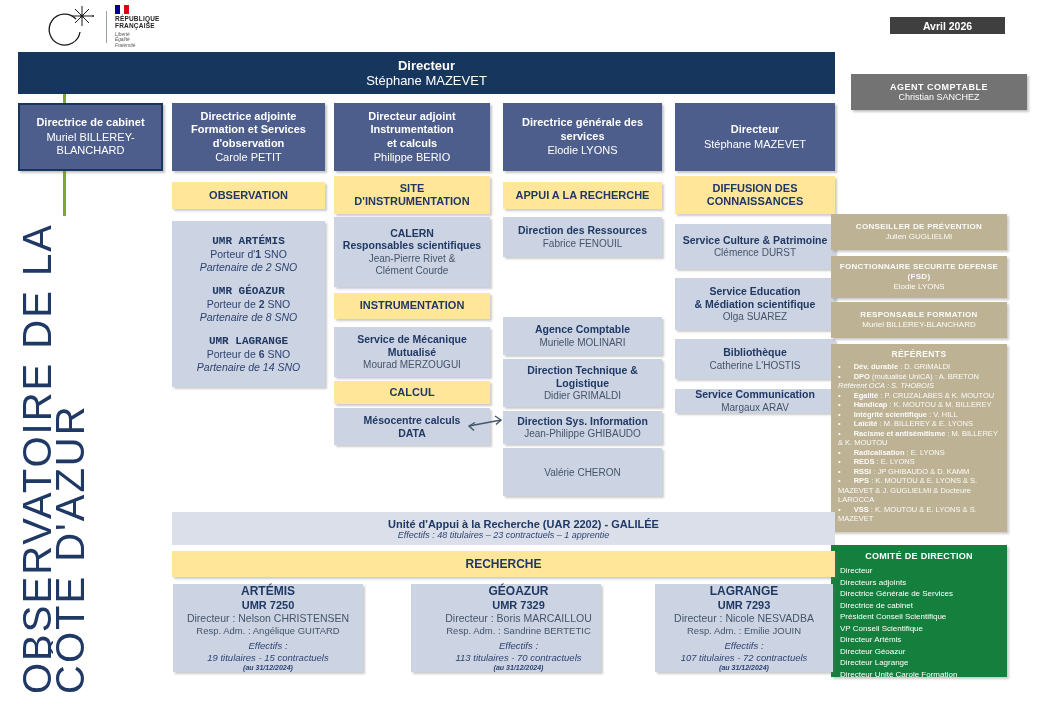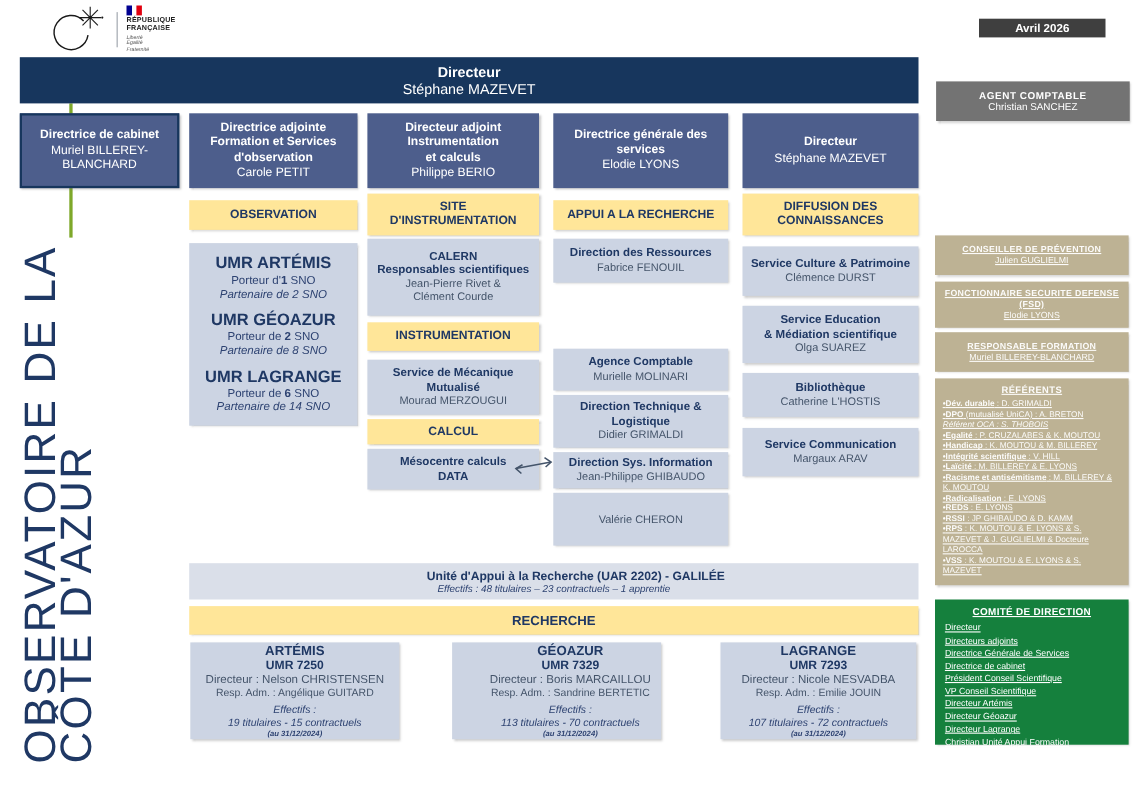--- a/index.html
+++ b/index.html
@@ -7,21 +7,21 @@
   #page { position:relative; width:1040px; height:720px; background:#fff; }
 
   .abs { position:absolute; }
   .pre { white-space:pre-line; }
 
   
   .c1 { left:172px; width:153px; }
   .c2 { left:334px; width:156px; }
   .c3 { left:503px; width:159px; }
   .c4 { left:675px; width:160px; }
-  .cr { left:850px; width:176px;text-decoration:underline; }
+  .cr { left:831px; width:176px; }
 
   
   .slate { background:#4D5E8C; color:#fff; display:flex; flex-direction:column; justify-content:center; text-align:center; padding:3px 4px; box-shadow:1.5px 1.5px 2px rgba(110,110,110,.4); }
   .slate .role { font-weight:bold; font-size:11px; line-height:1.22; }
   .slate .nm { font-size:11px; line-height:1.22; margin-top:1px; }
 
   .ybar { background:#FFE699; color:#1F3864; font-weight:bold; font-size:11px; line-height:1.2; display:flex; align-items:center; justify-content:center; text-align:center; box-shadow:1.5px 1.5px 2px rgba(110,110,110,.35); }
 
   .svc { background:#CCD4E3; display:flex; flex-direction:column; justify-content:center; text-align:center; padding:2px 4px; box-shadow:1.5px 1.5px 2px rgba(110,110,110,.35); }
   .svc .t { font-weight:bold; font-size:10.5px; color:#1F3864; line-height:1.15; }
@@ -65,55 +65,55 @@
   #dir4 { left:503px; width:159px; }
   #dir5 { left:675px; width:160px; }
 
   
   #obs-header    { top:182px; height:27px; }
   #site-header   { top:176px; height:38px; }
   #appui-header  { top:182px; height:27px; }
   #diff-header   { top:176px; height:38px; }
 
   #obs-box { top:221px; height:166px; justify-content:space-evenly; }
-  .unit .un { font-weight:bold; font-size:15px; color:#1F3864; line-height:1.2; }
+  .unit .un { font-weight:bold; font-size:11px; color:#1F3864; line-height:1.2;font-family:Liberation Mono, monospace; }
   .unit .pl { font-size:10.5px; color:#2E4372; line-height:1.2; }
   .unit .pa { font-size:10.5px; font-style:italic; color:#2E4372; line-height:1.2; }
 
   #calern { top:217px; height:70px; }
   #calern .t2 { font-weight:bold; font-size:10.5px; color:#1F3864; line-height:1.2; }
   #instr-header { top:293px; height:26px; }
   #meca { top:327px; height:50px;text-align:center; }
   #calcul-header { top:381px; height:23px; }
   #meso { top:408px; height:37px; }
 
   #a1 { top:217px; height:40px; }
   #a2 { top:262px; height:50px; }
   #a3 { top:317px; height:38px; }
   #a4 { top:359px; height:48px; }
   #a5 { top:411px; height:33px; }
   #a6 { top:448px; height:48px; }
 
   #d1 { top:224px; height:45px; }
   #d2 { top:278px; height:52px; }
   #d3 { top:339px; height:40px; }
-  #d4 { top:389px; height:44px; }
+  #d4 { top:389px; height:24px; }
 
   #arrow { left:464px; top:414px; width:42px; height:18px; }
 
   
   #r1 { top:214px; height:36px; }
   #r2 { top:256px; height:42px; }
   #r3 { top:302px; height:36px; }
 
   #referents { top:344px; height:188px; background:#BDB294; color:rgba(255,255,255,.95); padding:5px 7px 4px 7px; box-shadow:1.5px 1.5px 2px rgba(110,110,110,.35); }
   #referents .rt { font-weight:bold; font-size:8.5px; text-align:center; letter-spacing:.4px; margin-bottom:3px; }
   .ref-line { font-size:7.5px; line-height:1.27; text-align:left; }
   .ref-line.bullet::before { content:"\2022"; font-weight:bold; }
-  .ref-line b { font-weight:bold; }
+  .ref-line b { font-weight:bold;margin-left:13px; }
   .ref-line.ital { font-style:italic; }
 
   #comite { top:545px; height:132px; background:#15803d; color:#fff; padding:6px 9px; box-shadow:1.5px 1.5px 2px rgba(110,110,110,.35); }
   #comite .ct { font-weight:bold; font-size:9px; text-align:center; letter-spacing:.3px; margin-bottom:4px; }
   #comite .cm { font-size:8px; line-height:1.44; text-align:left; }
 
   
   #uar-bar { left:172px; top:512px; width:663px; height:33px; background:#DADFE9; display:flex; flex-direction:column; justify-content:center; text-align:center; }
   #uar-bar .t { font-weight:bold; font-size:11px; color:#1F3864;padding-left:40px; }
   #uar-bar .e { font-size:9px; font-style:italic; color:#2E4372; }
@@ -337,21 +337,21 @@
     <div class="ct">COMITÉ DE DIRECTION</div>
     <div class="cm">Directeur</div>
     <div class="cm">Directeurs  adjoints</div>
     <div class="cm">Directrice Générale  de  Services</div>
     <div class="cm">Directrice de  cabinet</div>
     <div class="cm">Président  Conseil  Scientifique</div>
     <div class="cm">VP Conseil  Scientifique</div>
     <div class="cm">Directeur  Artémis</div>
     <div class="cm">Directeur  Géoazur</div>
     <div class="cm">Directeur  Lagrange</div>
-    <div class="cm">Christian  Unité Appui  Formation</div>
+    <div class="cm">Directeur  Unité Carole  Formation</div>
   </div>
 
   <div id="uar-bar" class="abs">
     <div class="t">Unité d'Appui à la Recherche (UAR 2202) - GALILÉE</div>
     <div class="e">Effectifs : 48 titulaires – 23 contractuels – 1 apprentie</div>
   </div>
   <div id="recherche-bar" class="abs ybar">RECHERCHE</div>
 
   <div id="lab1" class="abs lab">
     <div class="ln">ARTÉMIS</div>

